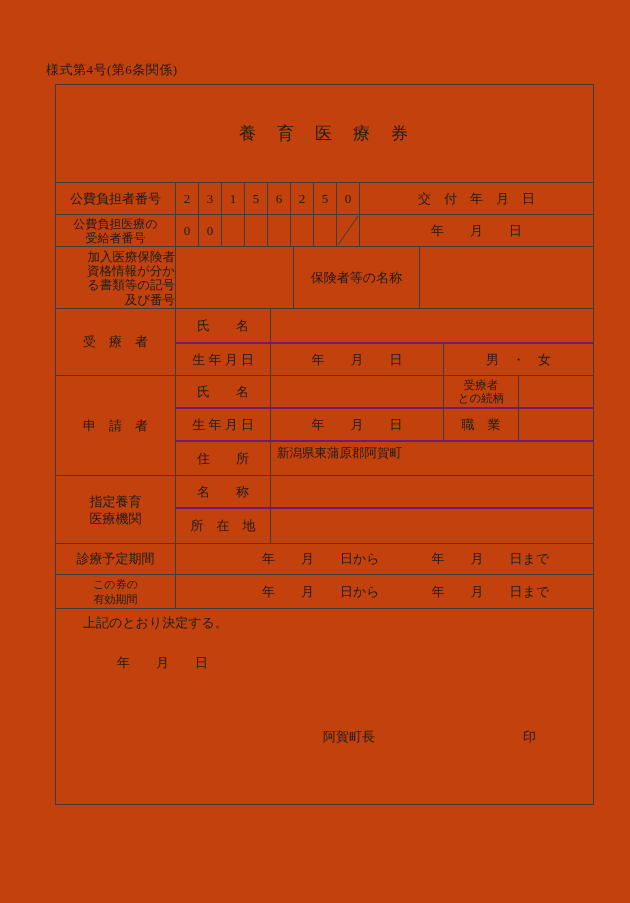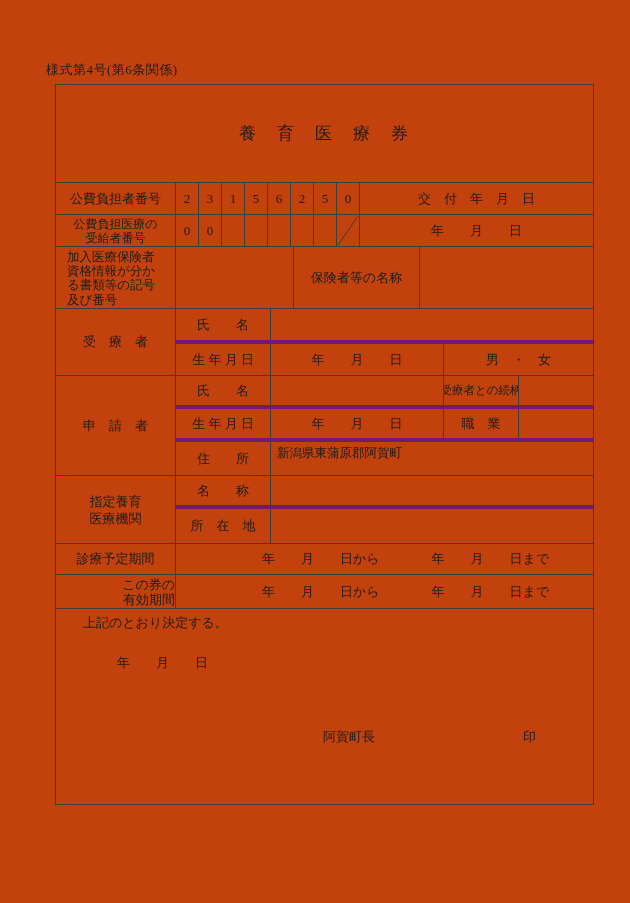--- a/index.html
+++ b/index.html
@@ -18,36 +18,36 @@
   .row{display:flex;border-bottom:1px solid #3d3d3d;box-sizing:border-box;flex-shrink:0;}
   .cell{
     box-sizing:border-box;border-right:1px solid #3d3d3d;
     display:flex;align-items:center;justify-content:center;
     font-size:13px;overflow:hidden;white-space:nowrap;
   }
   .flexc{flex:1;border-right:none;}
   .w120{width:120px;}.w95{width:95px;}.w118{width:118px;}.w126{width:126px;}
   .w173{width:173px;}.w75{width:75px;}
   .digit{width:23px;justify-content:center;position:relative;}
-  .h32{height:32px;}.h62{height:62px;}.h67{height:67px;}.h100{height:100px;}
+  .h32{height:32px;}.h62{height:62px;text-align:right;}.h67{height:67px;}.h100{height:100px;}
   .h68{height:68px;}.h31{height:31px;}.h34{height:34px;}
   .title-row{
     height:98px;display:flex;align-items:center;justify-content:center;
     border-bottom:1px solid #3d3d3d;box-sizing:border-box;flex-shrink:0;
   }
   .title{font-size:17px;letter-spacing:2px;}
   .twolines{flex-direction:column;line-height:14px;font-size:12px;}
   .twolines span{display:block;text-align:center;}
-  .smalllines{flex-direction:row;line-height:13px;font-size:11.5px;}
+  .smalllines{flex-direction:column;line-height:13px;font-size:11.5px;}
   .ins-label{
     display:block;padding:3px 0 0 11px;font-size:12.5px;line-height:14.2px;
     white-space:normal;
   }
   .gcol{flex:1;display:flex;flex-direction:column;min-width:0;}
-  .subrow{display:flex;border-bottom:4px solid #701a75;box-sizing:border-box;flex-shrink:0;}
+  .subrow{display:flex;border-bottom:2px solid #701a75;box-sizing:border-box;flex-shrink:0;}
   .subrow.last{border-bottom:none;flex:1;}
   .sh35{height:35px;}.sh33{height:33px;}
   .addr-cell{justify-content:flex-start;align-items:flex-start;padding:3px 0 0 6px;font-size:12.5px;}
   .period-cell{justify-content:flex-start;padding-left:86px;}
   .slash-svg{position:absolute;left:0;top:0;width:100%;height:100%;display:block;}
   .footer-sec{flex:1;position:relative;border-bottom:none;}
   .f-note{position:absolute;left:27px;top:5px;font-size:13px;}
   .f-date{position:absolute;left:61px;top:45px;font-size:13px;}
   .f-mayor{position:absolute;left:267px;top:119px;font-size:13px;}
   .f-seal{position:absolute;left:467px;top:119px;font-size:13px;}
@@ -166,21 +166,21 @@
         </div>
       </div>
     </div>
 
     <div class="row h31">
       <div class="cell w120">診療予定期間</div>
       <div class="cell flexc period-cell">年　　月　　日から　　　　年　　月　　日まで</div>
     </div>
 
     <div class="row h34">
-      <div class="cell w120 twolines" style="font-size:13px;line-height:15px;align-items:flex-end;">
+      <div class="cell w120 twolines" style="font-size:11px;line-height:15px;">
         <span>この券の</span>
         <span>有効期間</span>
       </div>
       <div class="cell flexc period-cell">年　　月　　日から　　　　年　　月　　日まで</div>
     </div>
 
     <div class="footer-sec">
       <div class="f-note">上記のとおり決定する。</div>
       <div class="f-date">年　　月　　日</div>
       <div class="f-mayor">阿賀町長</div>

